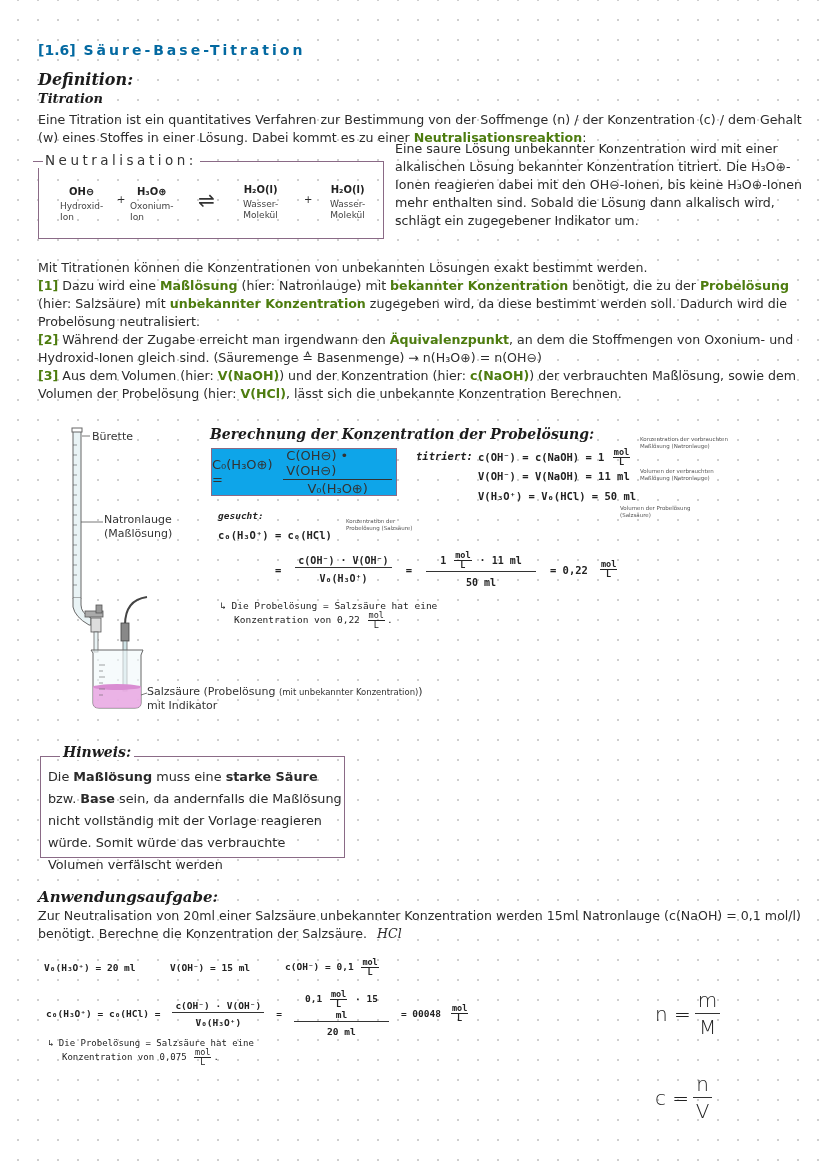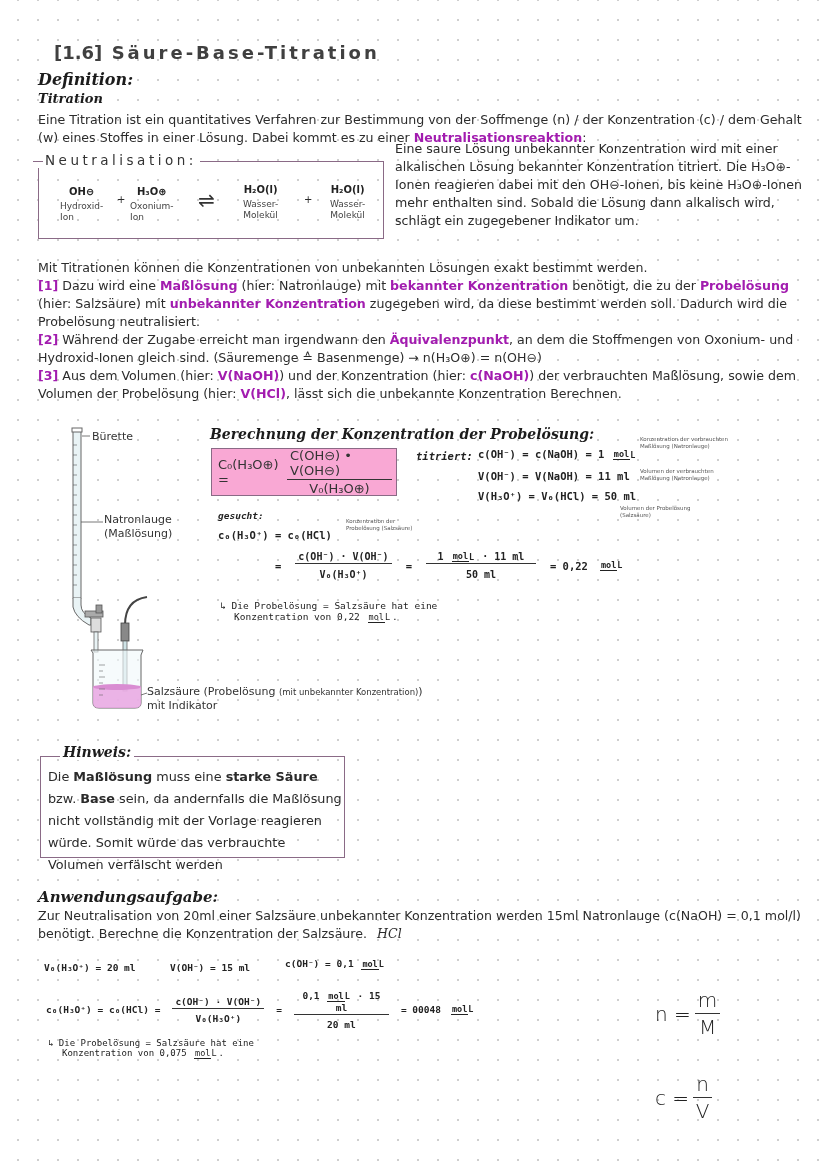--- a/index.html
+++ b/index.html
@@ -8,44 +8,44 @@
     background-color: #ffffff;
     background-image: radial-gradient(circle, #cfcfcf 0.8px, transparent 1.2px);
     background-size: 20px 20px;
     background-position: 8px 10px;
     font-family: "DejaVu Sans", sans-serif;
     color: #2a2a2a;
     position: relative;
     overflow: hidden;
   }
   .abs { position: absolute; }
-  .title { left: 54px; top: 42px; font-size: 18px; font-weight: bold; letter-spacing: 3px; color:#404040; }
+  .title { left: 38px; top: 42px; font-size: 14px; font-weight: bold; letter-spacing: 3px; color:#0369a1; }
   .title .num { letter-spacing: 0; }
   .script { font-family: "DejaVu Serif", serif; font-style: italic; font-weight: bold; color:#1c1c1c; }
   .h-def { left: 38px; top: 70px; font-size: 16px; }
   .h-tit { left: 38px; top: 91px; font-size: 13px; }
   .para { font-size: 12.6px; line-height: 18px; color:#2c2c2c; }
-  .para b { color:#a21caf;text-align:right; }
+  .para b { color:#4d7c0f;text-align:right; }
   .p1 { left: 38px; top: 111px; width: 770px; }
   .neut-box { left: 38px; top: 161px; width: 346px; height: 78px; border: 1.5px solid #8a6a86; }
   .neut-label { left: 33px; top: 152px; background:#fff; padding: 0 3px 0 0; font-size: 13.5px; letter-spacing: 3.5px; color:#333; }
   .neut-label::before { content:""; display:inline-block; width:10px; border-top:1.5px solid #8a6a86; vertical-align: middle; margin-right:2px;}
   .species { text-align: left; font-size: 9px; color:#444; line-height: 11px; }
   .species .f { font-size: 10px; font-weight: bold; color:#222; display:block; margin-bottom: 4px; text-align:center;}
   .eq-sign { font-size: 20px; color:#333; }
   .p2 { left: 395px; top: 140px; width: 420px; font-size: 12.6px; line-height: 18px; }
   .p3 { left: 38px; top: 259px; width: 770px; }
   .calc-title { left: 210px; top: 426px; font-size: 14px; }
-  .formula-box { left: 211px; top: 448px; width: 186px; height: 48px; background:#f9a8d4; border:1.5px solid #8a6a86; display:flex; align-items:center; padding-left:6px; font-size:13px; color:#333; }
+  .formula-box { left: 211px; top: 448px; width: 186px; height: 48px; background:#0ea5e9; border:1.5px solid #8a6a86; display:flex; align-items:center; font-size:13px; color:#333; }
   .frac { display:inline-flex; flex-direction:column; align-items:center; vertical-align: middle; margin: 0 4px; }
   .frac .n { border-bottom: 1.3px solid #333; padding: 0 3px 1px; }
   .frac .d { padding-top: 1px; }
   .hw { font-family: "DejaVu Sans Mono", monospace; font-size: 10.5px; color:#222; font-weight: bold; }
   .hw-small { font-family: "DejaVu Sans", sans-serif; font-size: 5.5px; color:#555; line-height: 6.5px; }
-  .hw-frac { display:inline-flex; flex-direction:row; align-items:center; vertical-align: middle; font-size: 8.5px; line-height: 9px; margin: 0 2px; }
+  .hw-frac { display:inline-flex; flex-direction:column; align-items:center; vertical-align: middle; font-size: 8.5px; line-height: 9px; margin: 0 2px; }
   .hw-frac .n { border-bottom: 1px solid #222; padding: 0 1px; }
   .lbl { font-size: 11px; color:#333; line-height: 14px; }
   .hint-box { left: 40px; top: 756px; width: 305px; height: 102px; border: 1.5px solid #8a6a86; }
   .hint-label { left: 60px; top: 744px; background:#fff; padding: 0 3px; font-size: 14px; }
   .hint-text { left: 48px; top: 766px; width: 295px; font-size: 12.8px; line-height: 22px; }
   .anw-title { left: 38px; top: 888px; font-size: 15px; }
   .p4 { left: 38px; top: 907px; width: 770px; }
   .bigfrac { font-family: "DejaVu Sans", sans-serif; font-size: 20px; color:#222; font-weight: 300; }
 </style>
 </head>

